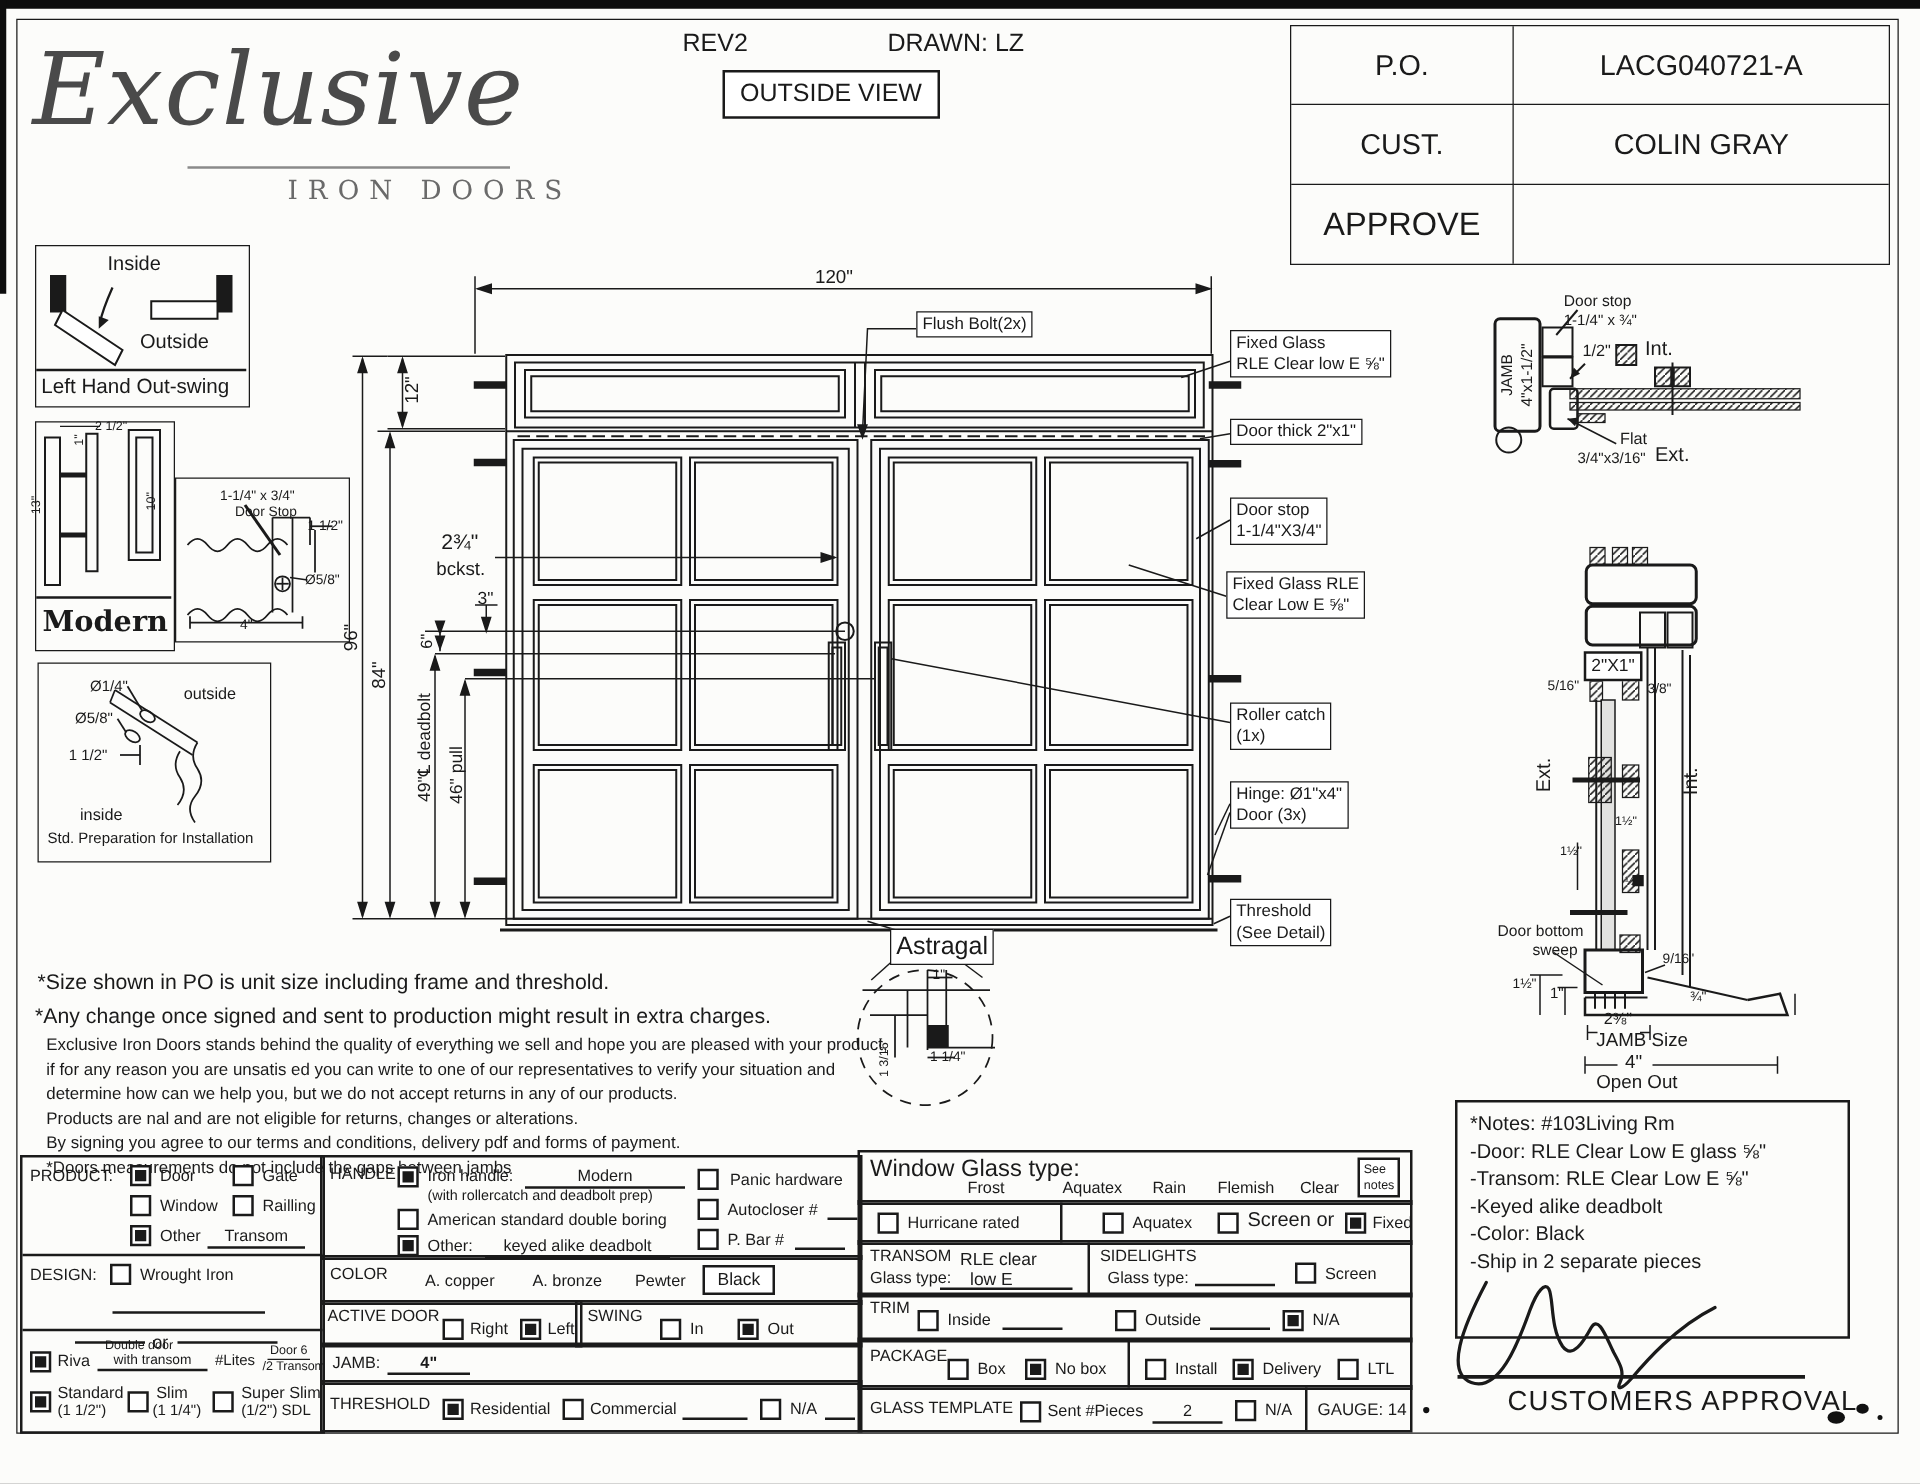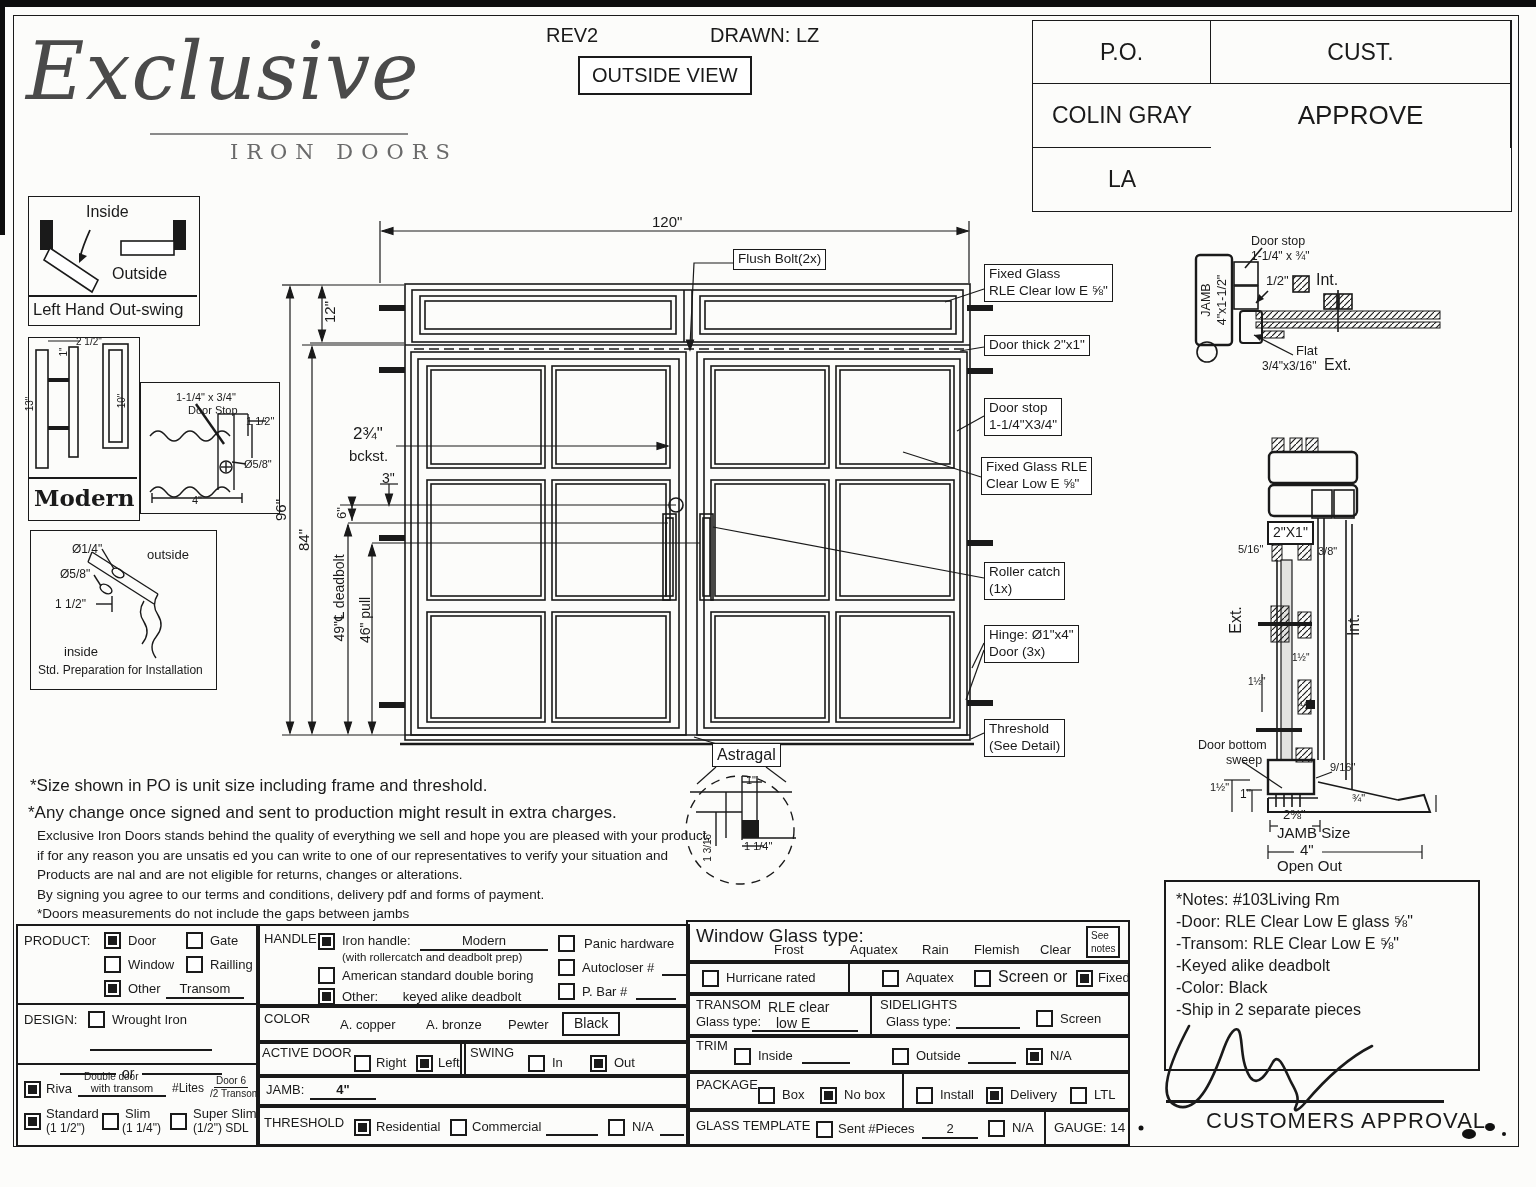--- a/index.html
+++ b/index.html
@@ -289,24 +289,24 @@
 
   <div class="t" style="left:26px;top:26px;font-family:'DejaVu Serif',serif;font-style:italic;font-size:80px;color:#4a4a4a;letter-spacing:1px">Exclusive</div>
   <div class="hl" style="left:150px;top:133px;width:258px;border-top-color:#8a8a8a"></div>
   <div class="t" style="left:230px;top:140px;font-family:'DejaVu Serif',serif;font-size:21px;letter-spacing:8px;color:#6a6a6a">IRON DOORS</div>
   <div class="t" style="left:546px;top:24px;font-size:20px">REV2</div>
   <div class="t" style="left:710px;top:24px;font-size:20px">DRAWN: LZ</div>
   <div class="co" style="left:578px;top:56px;border-width:2.5px;padding:5px 12px;font-size:20px">OUTSIDE VIEW</div>
 
   <div class="a" style="left:1032px;top:20px;width:478px;height:190px;border:1.5px solid #1a1a1a;display:grid;grid-template-columns:178px 1fr;grid-template-rows:1fr 1fr 1fr;font-size:23px">
     <div style="border-right:1.5px solid #1a1a1a;border-bottom:1.5px solid #1a1a1a;display:flex;align-items:center;justify-content:center">P.O.</div>
+    <div style="border-bottom:1.5px solid #1a1a1a;display:flex;align-items:center;justify-content:center">LACG040721-A</div>
     <div style="border-right:1.5px solid #1a1a1a;border-bottom:1.5px solid #1a1a1a;display:flex;align-items:center;justify-content:center">CUST.</div>
     <div style="border-bottom:1.5px solid #1a1a1a;display:flex;align-items:center;justify-content:center">COLIN GRAY</div>
     <div style="border-right:1.5px solid #1a1a1a;display:flex;align-items:center;justify-content:center;font-size:26px">APPROVE</div>
-    <div style="display:flex;align-items:center;justify-content:center">LA</div>
   </div>
 
   <div class="bx" style="left:28px;top:196px;width:170px;height:128px;border-width:1.5px"></div>
   <div class="t" style="left:86px;top:203px;font-size:16px">Inside</div>
   <div class="t" style="left:112px;top:265px;font-size:16px">Outside</div>
   <div class="t" style="left:33px;top:300px;font-size:16.5px">Left Hand Out-swing</div>
 
   <div class="bx" style="left:28px;top:337px;width:110px;height:182px;border-width:1.5px"></div>
   <div class="t" style="left:76px;top:336px;font-size:10px">2 1/2"</div>
   <div class="t rot" style="left:64px;top:352px;font-size:10px">1"</div>
@@ -359,21 +359,21 @@
     <div>(1x)</div>
   </div>
   <div class="co" style="left:984px;top:625px">
     <div>Hinge: Ø1"x4"</div>
     <div>Door (3x)</div>
   </div>
   <div class="co" style="left:984px;top:719px">
     <div>Threshold</div>
     <div>(See Detail)</div>
   </div>
-  <div class="co" style="left:712px;top:743px;font-size:16px">Astragal</div>
+  <div class="co" style="left:712px;top:743px;font-size:20px">Astragal</div>
   <div class="t" style="left:746px;top:774px;font-size:11px">1"</div>
   <div class="t rot" style="left:708px;top:846px;font-size:10px">1 3/16"</div>
   <div class="t" style="left:744px;top:840px;font-size:11px">1 1/4"</div>
 
   <div class="t" style="left:1251px;top:234px;font-size:12.5px">Door stop</div>
   <div class="t" style="left:1251px;top:250px;font-size:12px">1-1/4" x ¾"</div>
   <div class="t rot" style="left:1214px;top:300px;font-size:12.5px;text-align:center;line-height:1.3">
     <div>JAMB</div>
     <div>4"x1-1/2"</div>
   </div>
@@ -401,20 +401,21 @@
   <div class="t" style="left:1283px;top:808px;font-size:13px">2⅜"</div>
   <div class="t" style="left:1277px;top:824px;font-size:15px">JAMB Size</div>
   <div class="t" style="left:1300px;top:841px;font-size:15px">4"</div>
   <div class="t" style="left:1277px;top:857px;font-size:15px">Open Out</div>
 
   <div class="t" style="left:30px;top:776px;font-size:17px">*Size shown in PO is unit size including frame and threshold.</div>
   <div class="t" style="left:28px;top:803px;font-size:17px">*Any change once signed and sent to production might result in extra charges.</div>
   <div class="a" style="left:37px;top:826px;font-size:13.5px;line-height:19.5px;white-space:nowrap">
     <div>Exclusive Iron Doors stands behind the quality of everything we sell and hope you are pleased with your product,</div>
     <div>if for any reason you are unsatis ed you can write to one of our representatives to verify your situation and</div>
+    <div>determine how can we help you, but we do not accept returns in any of our products.</div>
     <div>Products are nal and are not eligible for returns, changes or alterations.</div>
     <div>By signing you agree to our terms and conditions, delivery pdf and forms of payment.</div>
     <div>*Doors measurements do not include the gaps between jambs</div>
   </div>
 
   <div class="bx" style="left:16px;top:924px;width:240px;height:219px">
     <div class="a" style="left:0;top:0;width:100%;height:77px;border-bottom:2px solid #1a1a1a">
       <div class="t" style="left:6px;top:8px">PRODUCT:</div>
       <span class="cb checked" style="left:86px;top:6px"></span>
       <div class="t" style="left:110px;top:8px">Door</div>

